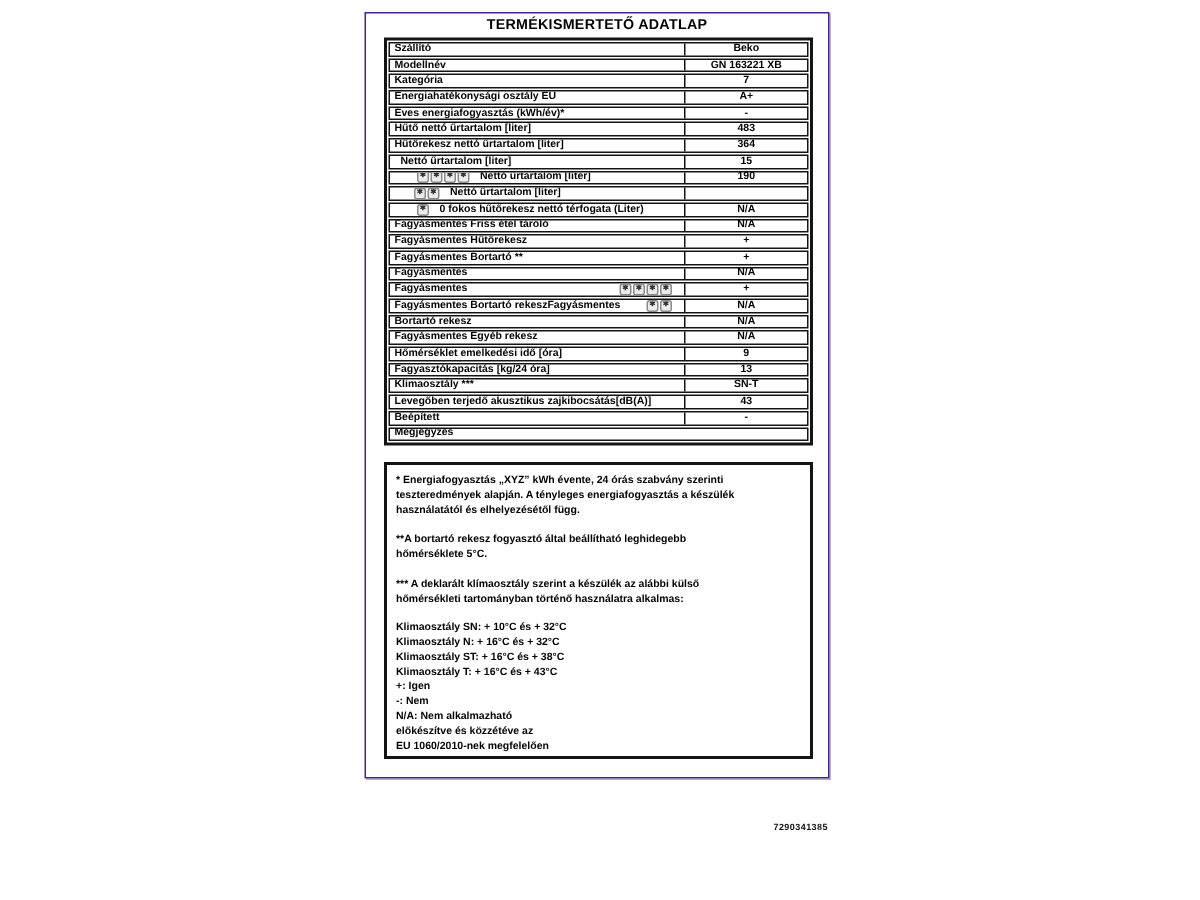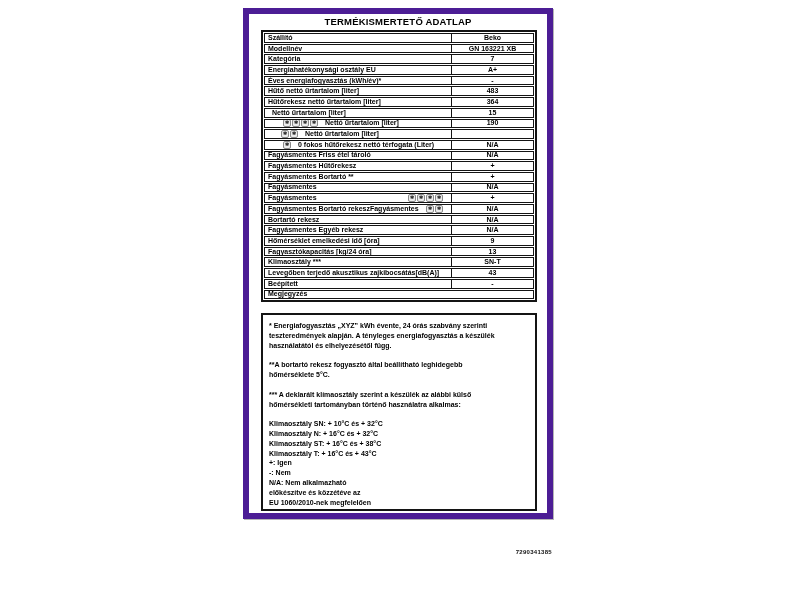--- a/index.html
+++ b/index.html
@@ -3,21 +3,21 @@
 <meta charset="utf-8">
 <style>
   html,body{margin:0;padding:0;}
   body{
     width:800px;height:600px;background:#ffffff;
     font-family:"Liberation Sans", sans-serif;color:#000;
     position:relative;overflow:hidden;
   }
   .page{
     position:absolute;left:243px;top:8px;width:310px;height:511px;
-    border:6px solid #4c1d95;box-sizing:border-box;background:#fff;
+    border:1px solid #4c1d95;box-sizing:border-box;background:#fff;
     box-shadow:1px 1px 0 #b5b5b5;
   }
   .title{
     margin-top:3px;text-align:center;font-weight:bold;font-size:9.5px;line-height:10px;
     letter-spacing:0.2px;
   }
   .spec{
     margin:3px 10px 0 12px;border:2px solid #141414;padding:1px;background:#fff;
   }
   .trow{

